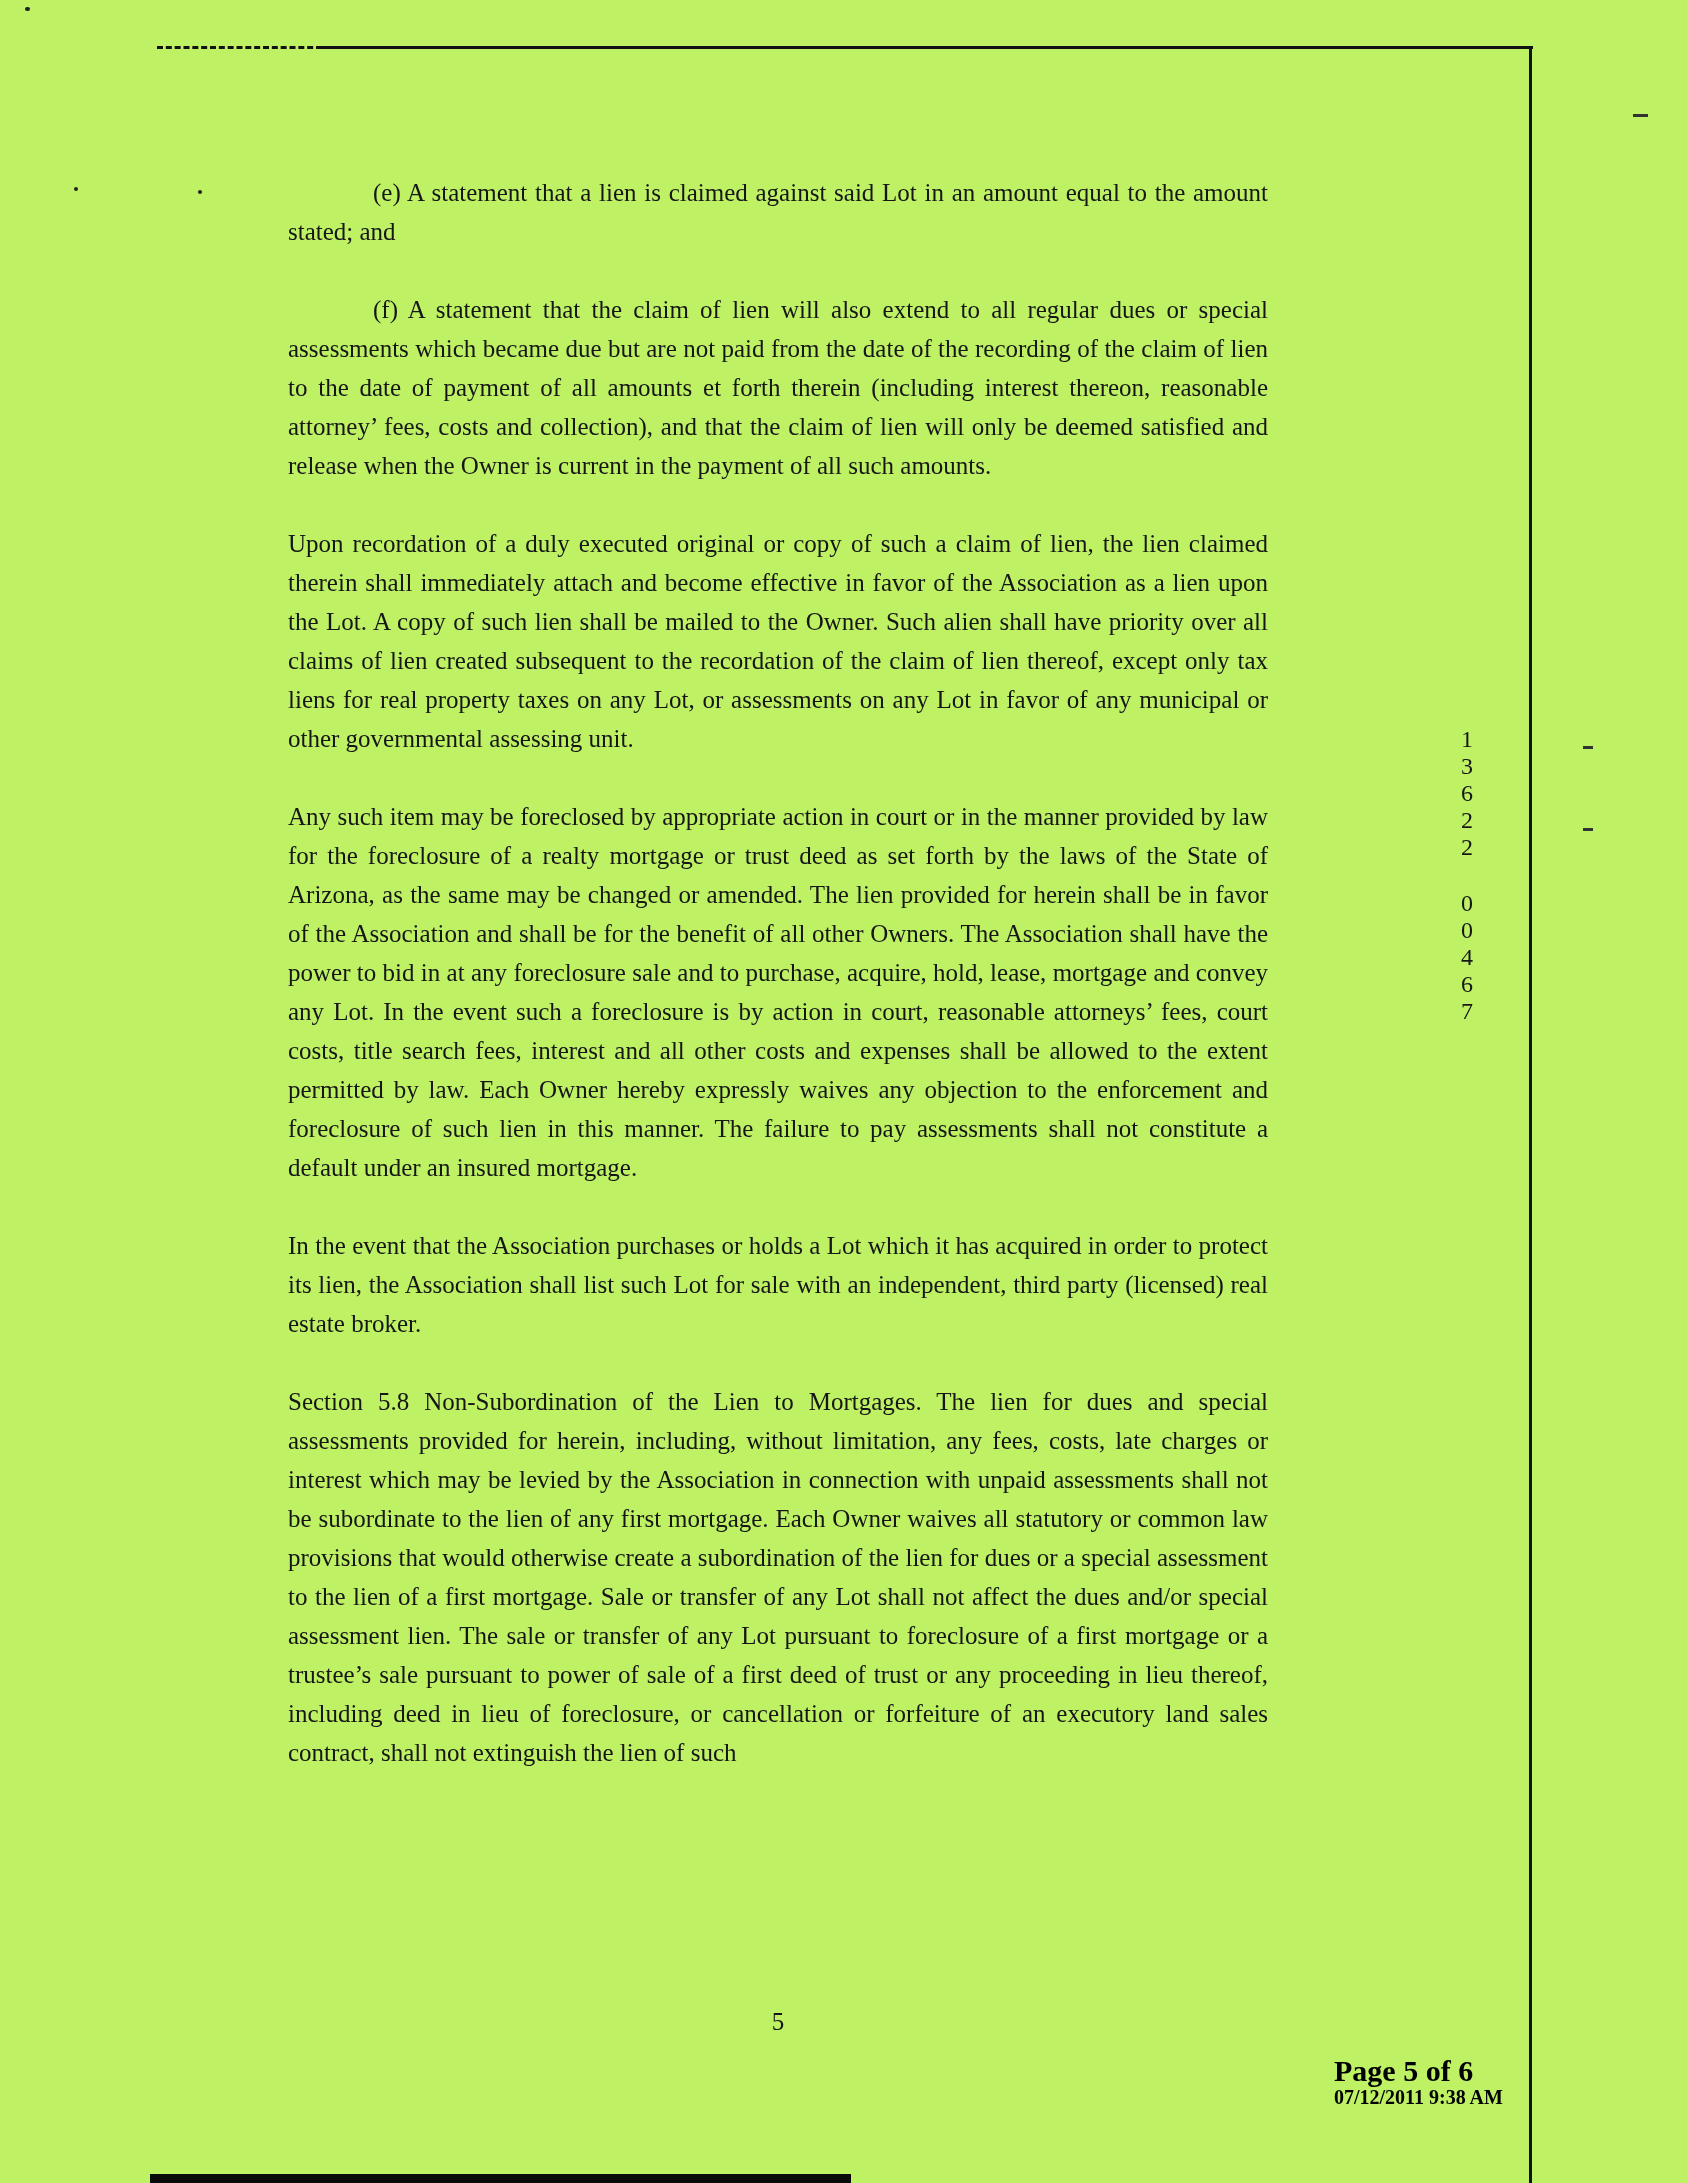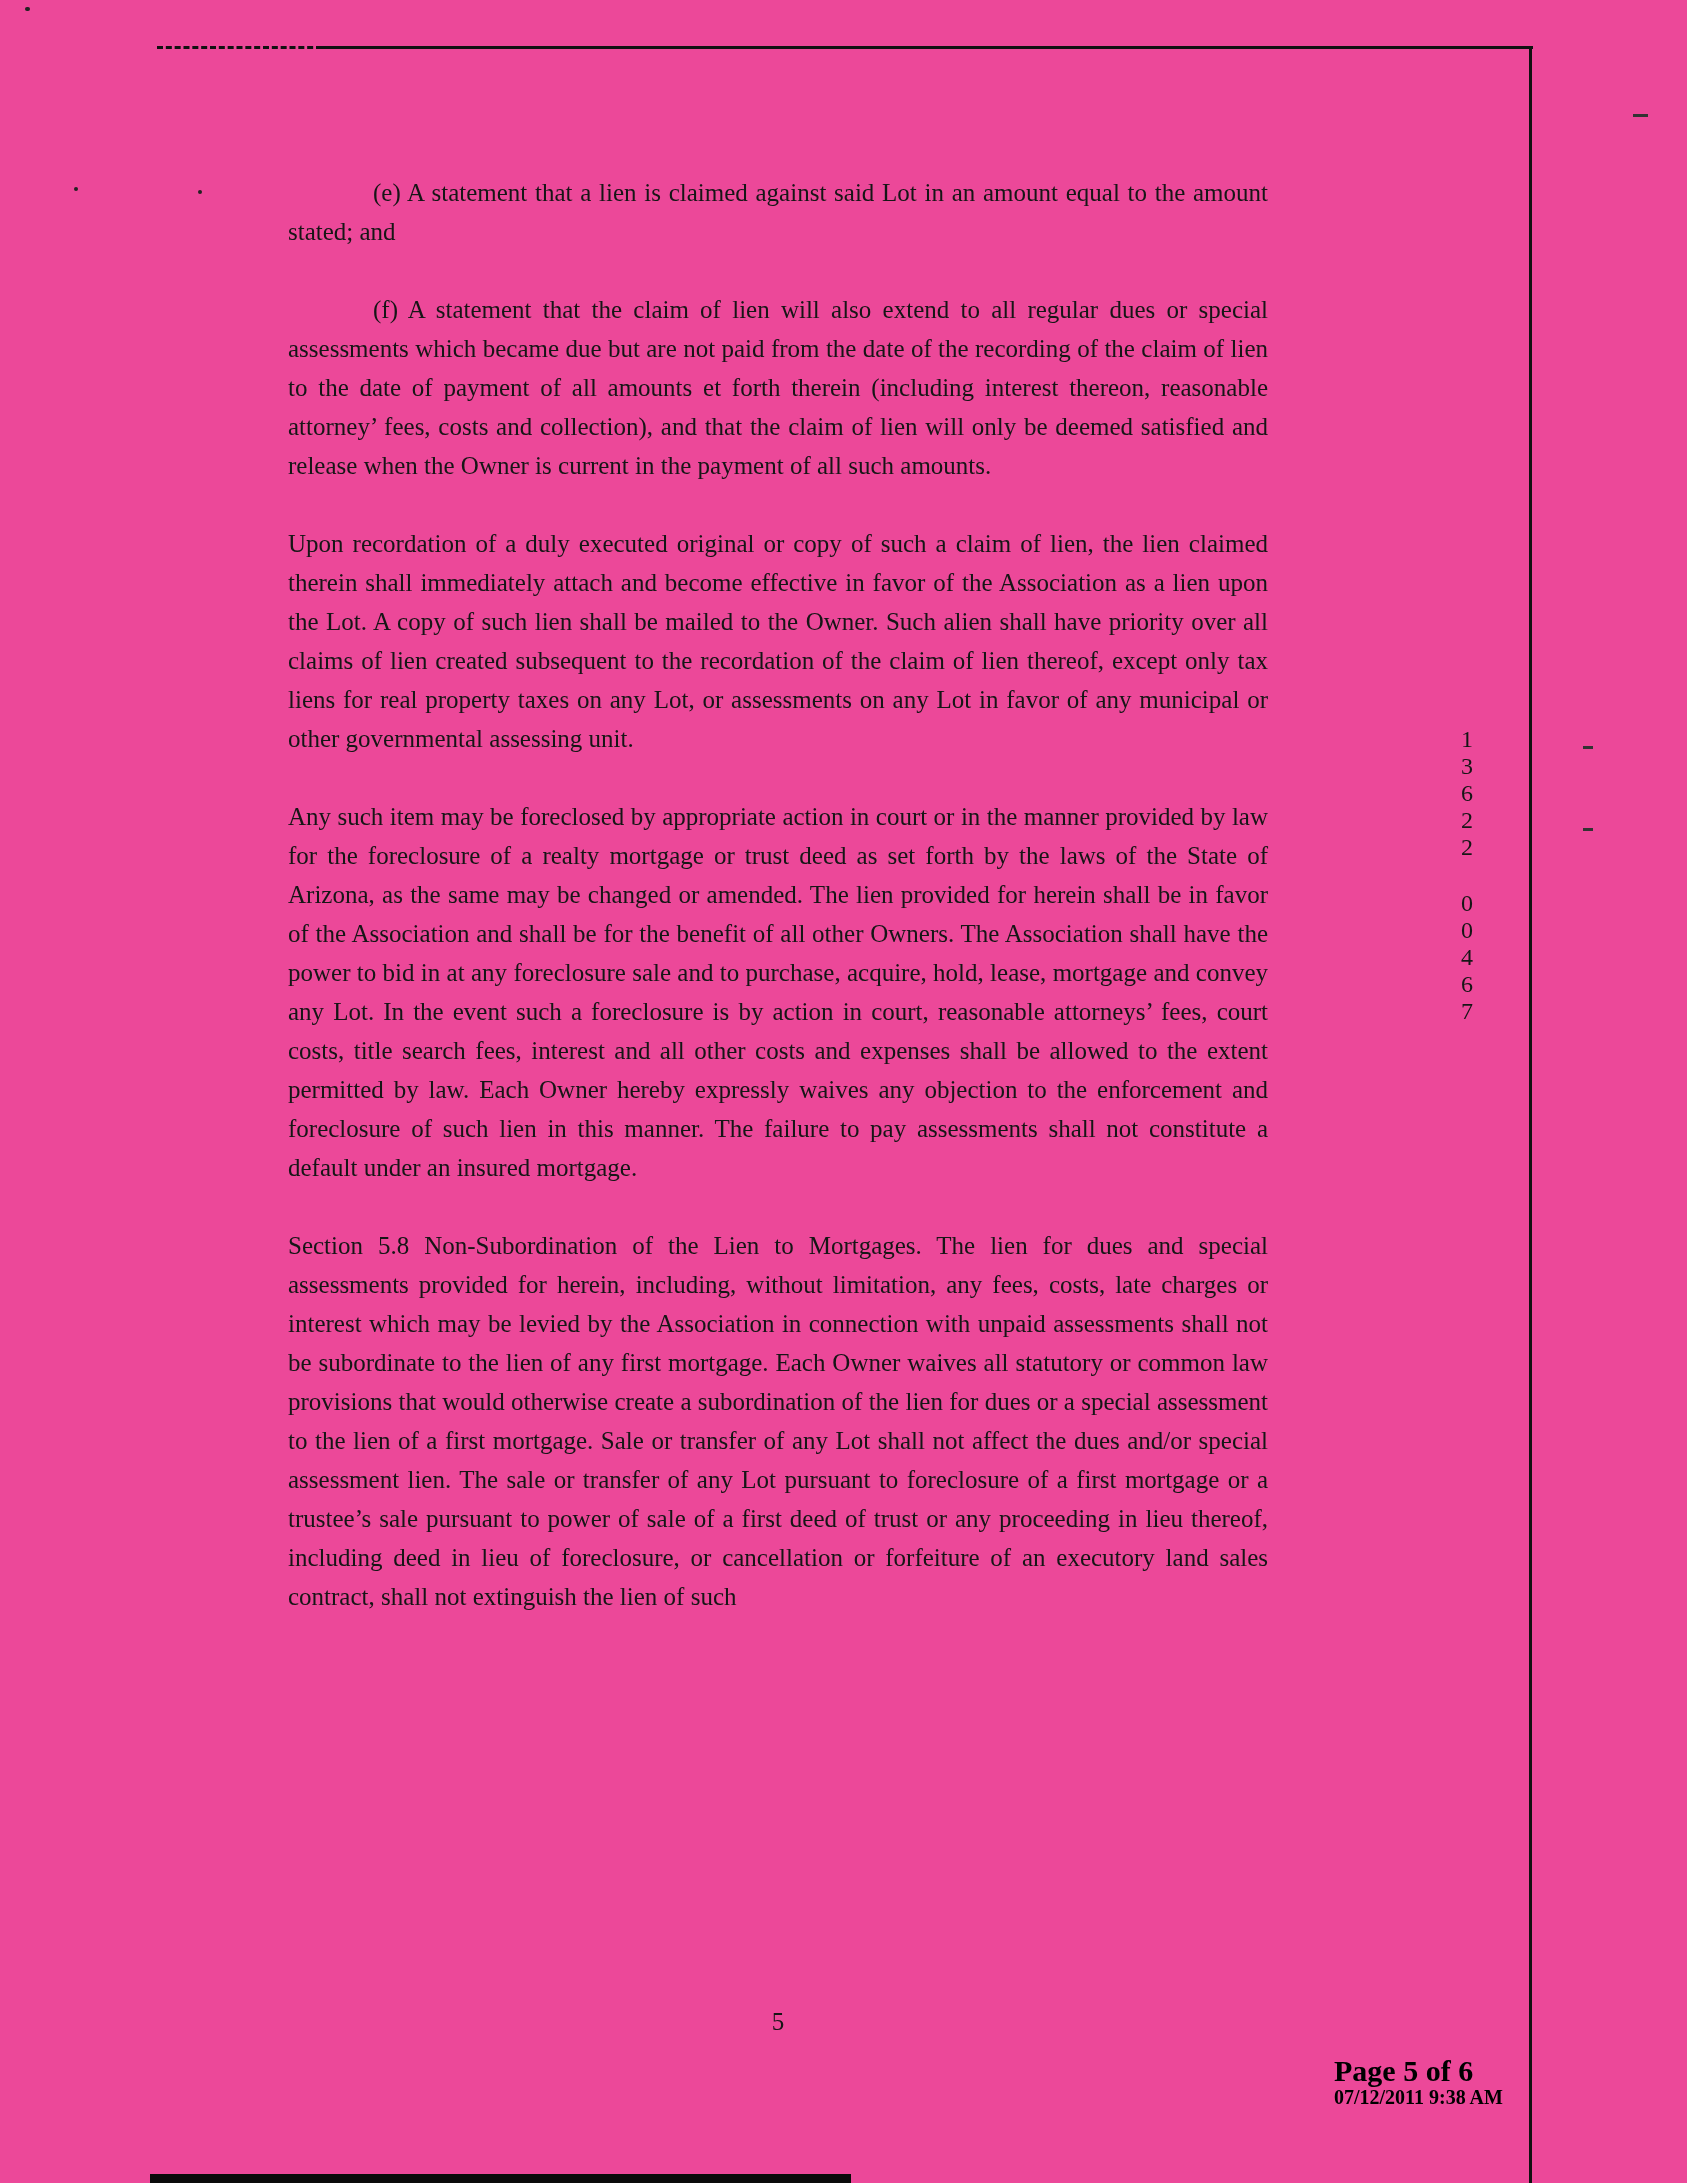--- a/index.html
+++ b/index.html
@@ -4,21 +4,21 @@
 <style>
   html, body {
     margin: 0;
     padding: 0;
     background: #ffffff;
   }
   .page {
     position: relative;
     width: 1687px;
     height: 2183px;
-    background: #ec4899;
+    background: #bef264;
     font-family: "Liberation Serif", serif;
     color: #161616;
     overflow: hidden;
   }
 
   
   .top-border-dashed {
     position: absolute;
     left: 157px;
     top: 46px;
@@ -145,20 +145,21 @@
 
   <div class="content">
     <p class="indent">(e) A statement that a lien is claimed against said Lot in an amount equal to the amount stated; and</p>
 
     <p class="indent">(f) A statement that the claim of lien will also extend to all regular dues or special assessments which became due but are not paid from the date of the recording of the claim of lien to the date of payment of all amounts et forth therein (including interest thereon, reasonable attorney’ fees, costs and collection), and that the claim of lien will only be deemed satisfied and release when the Owner is current in the payment of all such amounts.</p>
 
     <p>Upon recordation of a duly executed original or copy of such a claim of lien, the lien claimed therein shall immediately attach and become effective in favor of the Association as a lien upon the Lot. A copy of such lien shall be mailed to the Owner. Such alien shall have priority over all claims of lien created subsequent to the recordation of the claim of lien thereof, except only tax liens for real property taxes on any Lot, or assessments on any Lot in favor of any municipal or other governmental assessing unit.</p>
 
     <p>Any such item may be foreclosed by appropriate action in court or in the manner provided by law for the foreclosure of a realty mortgage or trust deed as set forth by the laws of the State of Arizona, as the same may be changed or amended. The lien provided for herein shall be in favor of the Association and shall be for the benefit of all other Owners. The Association shall have the power to bid in at any foreclosure sale and to purchase, acquire, hold, lease, mortgage and convey any Lot. In the event such a foreclosure is by action in court, reasonable attorneys’ fees, court costs, title search fees, interest and all other costs and expenses shall be allowed to the extent permitted by law. Each Owner hereby expressly waives any objection to the enforcement and foreclosure of such lien in this manner. The failure to pay assessments shall not constitute a default under an insured mortgage.</p>
 
+    <p>In the event that the Association purchases or holds a Lot which it has acquired in order to protect its lien, the Association shall list such Lot for sale with an independent, third party (licensed) real estate broker.</p>
 
     <p><span class="underline">Section 5.8 Non-Subordination of the Lien to Mortgages</span><span>. The lien for dues and special assessments provided for herein, including, without limitation, any fees, costs, late charges or interest which may be levied by the Association in connection with unpaid assessments shall </span><span class="underline">not</span><span> be subordinate to the lien of any first mortgage. Each Owner waives all statutory or common law provisions that would otherwise create a subordination of the lien for dues or a special assessment to the lien of a first mortgage. Sale or transfer of any Lot shall not affect the dues and/or special assessment lien. The sale or transfer of any Lot pursuant to foreclosure of a first mortgage or a trustee’s sale pursuant to power of sale of a first deed of trust or any proceeding in lieu thereof, including deed in lieu of foreclosure, or cancellation or forfeiture of an executory land sales contract, shall not extinguish the lien of such</span></p>
   </div>
 
   <div class="page-number">5</div>
 
   <div class="stamp">
     <div class="stamp-group first">13622</div>
     <div class="stamp-group">00467</div>
   </div>

